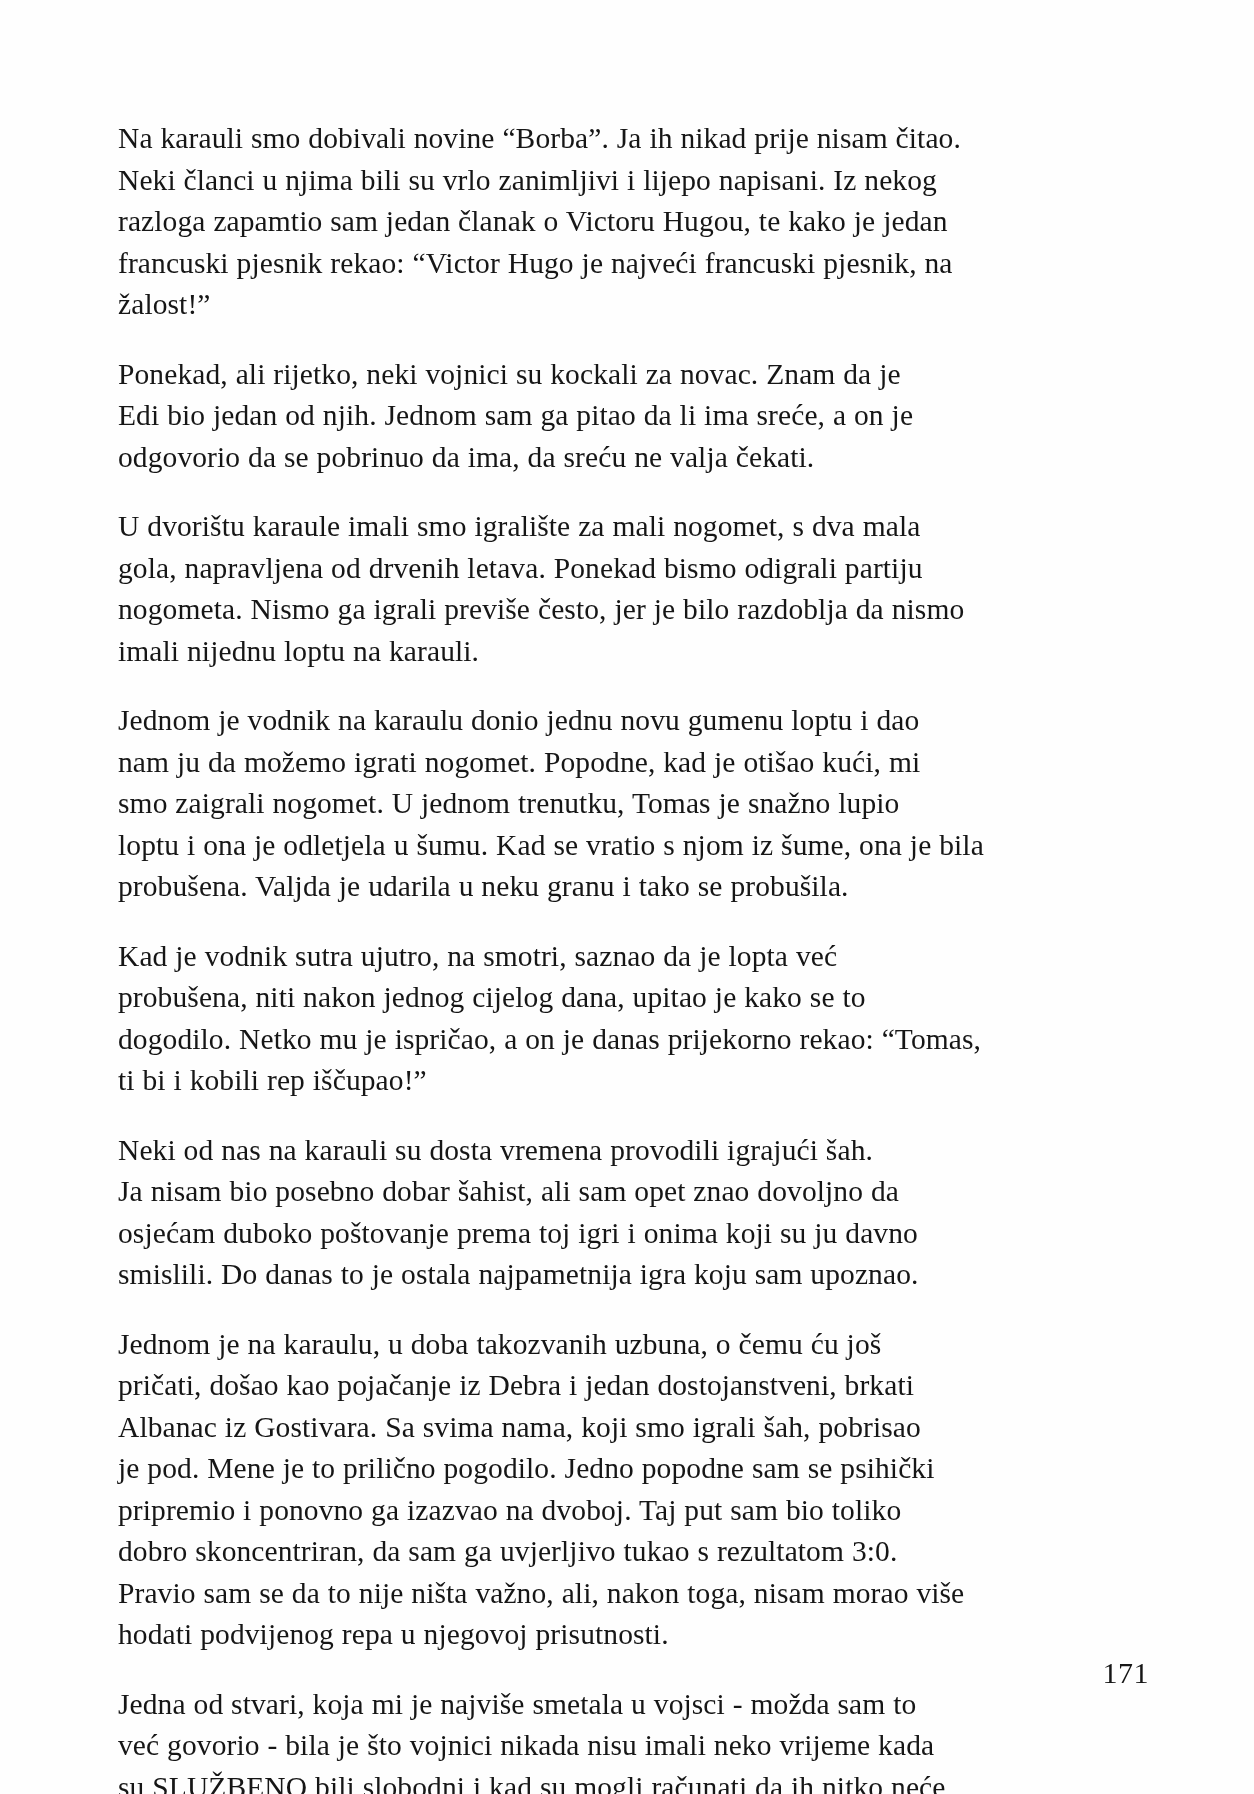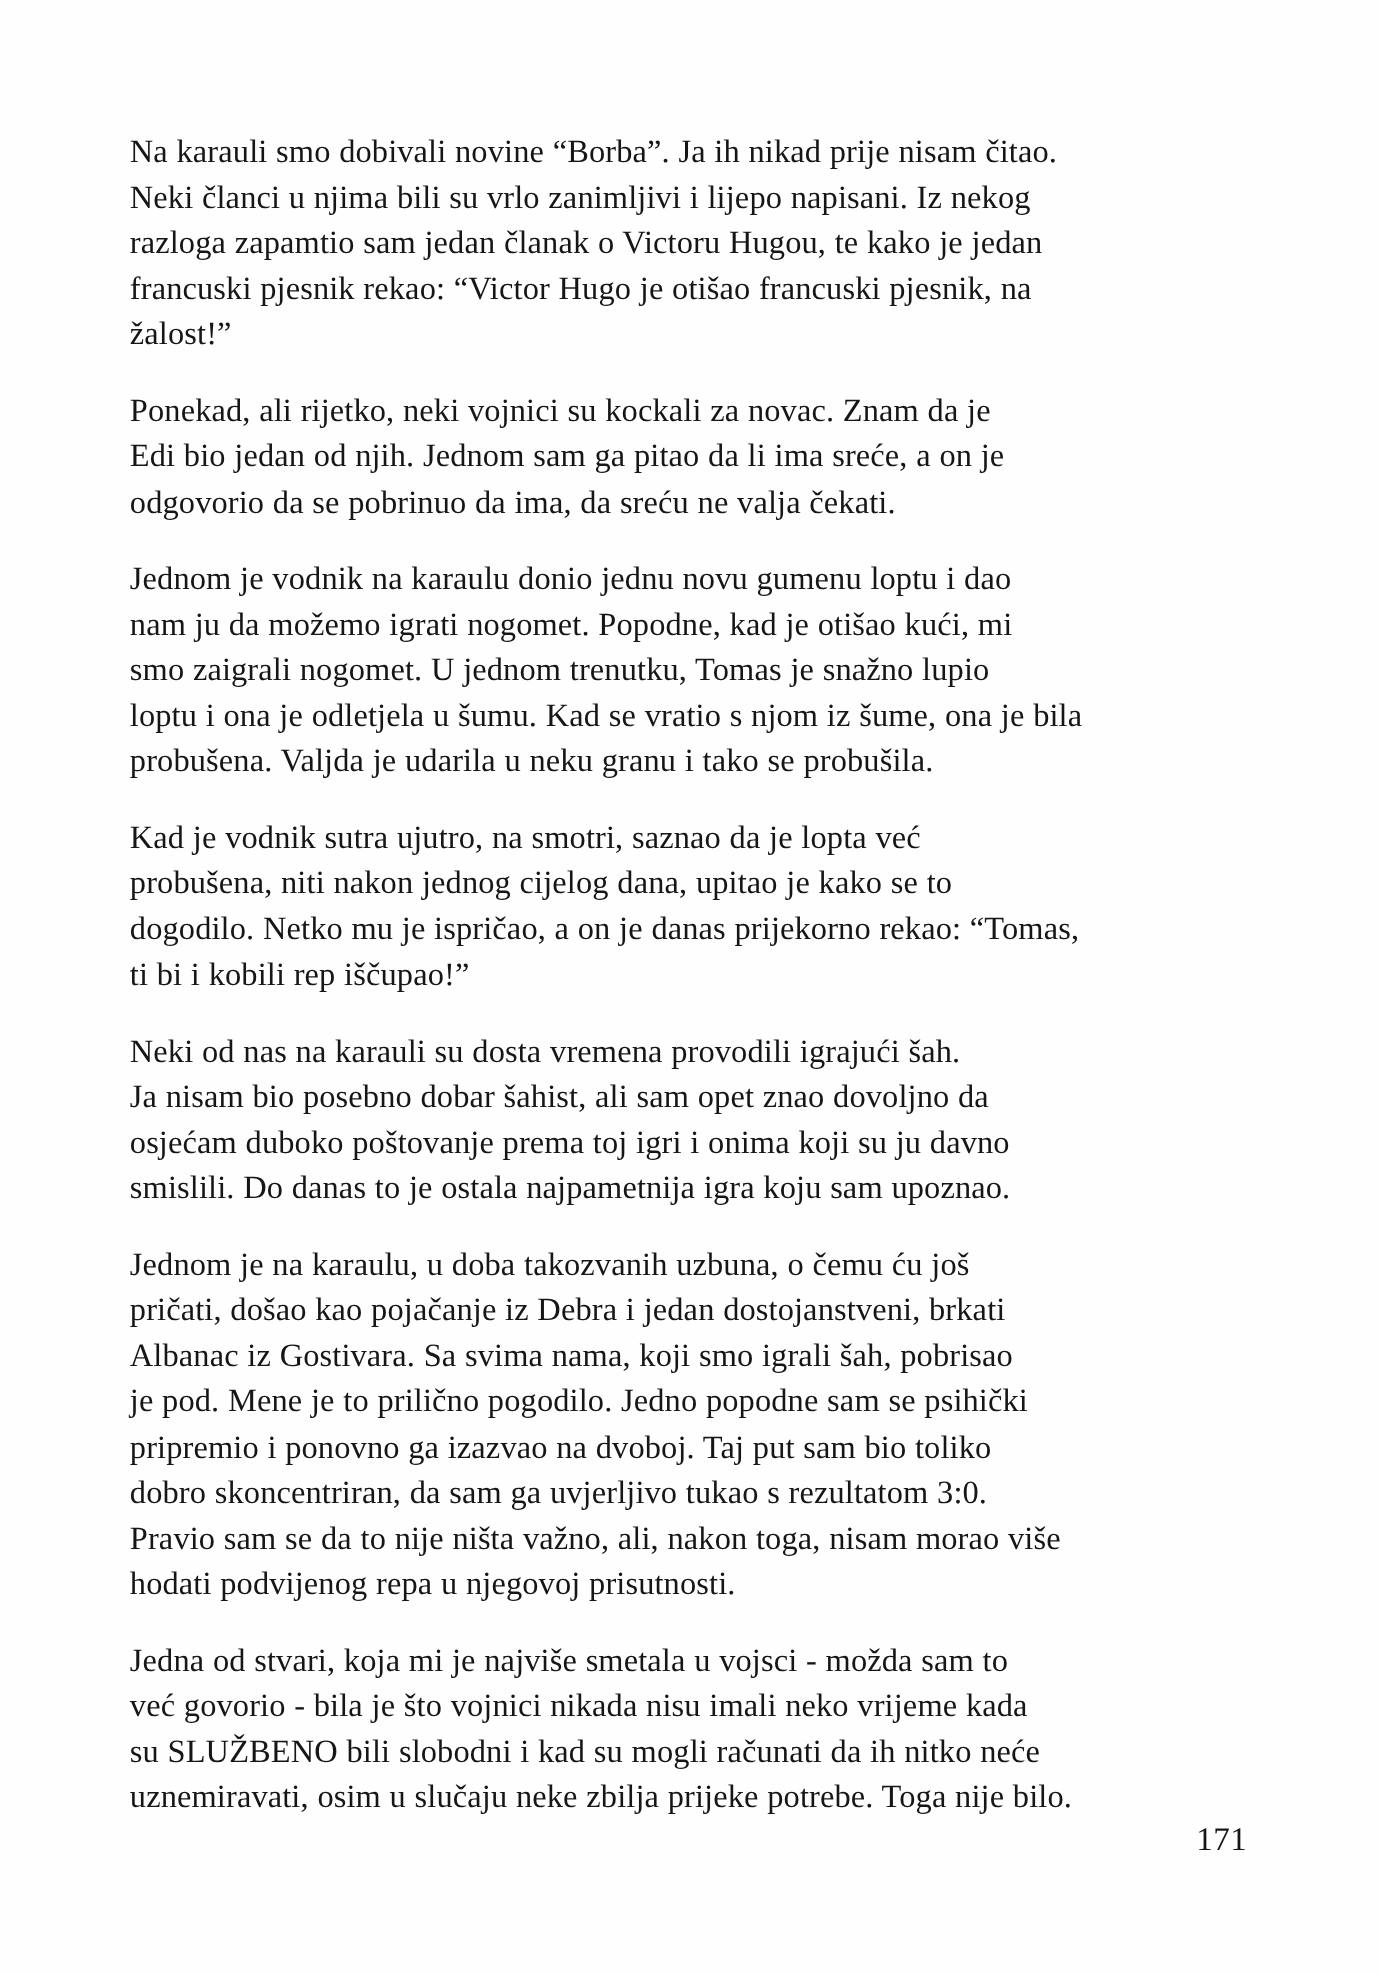--- a/index.html
+++ b/index.html
@@ -35,43 +35,47 @@
     margin: 0 0 28px 0;
     color: #161616;
     text-align: left;
     white-space: pre-line;
   }
   .para:last-of-type {
     margin-bottom: 0;
   }
   .folio {
     position: absolute;
-    right: 120px;
+    right: 105px;
     bottom: 104px;
     font-size: 30px;
     line-height: 34px;
     color: #161616;
     letter-spacing: 0.5px;
     text-align: right;
   }
 </style>
 </head>
 <body>
 
 <div class="page">
 
   <div class="text-column">
     <p class="para">Na karauli smo dobivali novine “Borba”. Ja ih nikad prije nisam čitao.
 Neki članci u njima bili su vrlo zanimljivi i lijepo napisani. Iz nekog
 razloga zapamtio sam jedan članak o Victoru Hugou, te kako je jedan
-francuski pjesnik rekao: “Victor Hugo je otišao francuski pjesnik, na
+francuski pjesnik rekao: “Victor Hugo je najveći francuski pjesnik, na
 žalost!”</p>
     <p class="para">Ponekad, ali rijetko, neki vojnici su kockali za novac. Znam da je
 Edi bio jedan od njih. Jednom sam ga pitao da li ima sreće, a on je
 odgovorio da se pobrinuo da ima, da sreću ne valja čekati.</p>
+    <p class="para">U dvorištu karaule imali smo igralište za mali nogomet, s dva mala
+gola, napravljena od drvenih letava. Ponekad bismo odigrali partiju
+nogometa. Nismo ga igrali previše često, jer je bilo razdoblja da nismo
+imali nijednu loptu na karauli.</p>
     <p class="para">Jednom je vodnik na karaulu donio jednu novu gumenu loptu i dao
 nam ju da možemo igrati nogomet. Popodne, kad je otišao kući, mi
 smo zaigrali nogomet. U jednom trenutku, Tomas je snažno lupio
 loptu i ona je odletjela u šumu. Kad se vratio s njom iz šume, ona je bila
 probušena. Valjda je udarila u neku granu i tako se probušila.</p>
     <p class="para">Kad je vodnik sutra ujutro, na smotri, saznao da je lopta već
 probušena, niti nakon jednog cijelog dana, upitao je kako se to
 dogodilo. Netko mu je ispričao, a on je danas prijekorno rekao: “Tomas,
 ti bi i kobili rep iščupao!”</p>
     <p class="para">Neki od nas na karauli su dosta vremena provodili igrajući šah.

